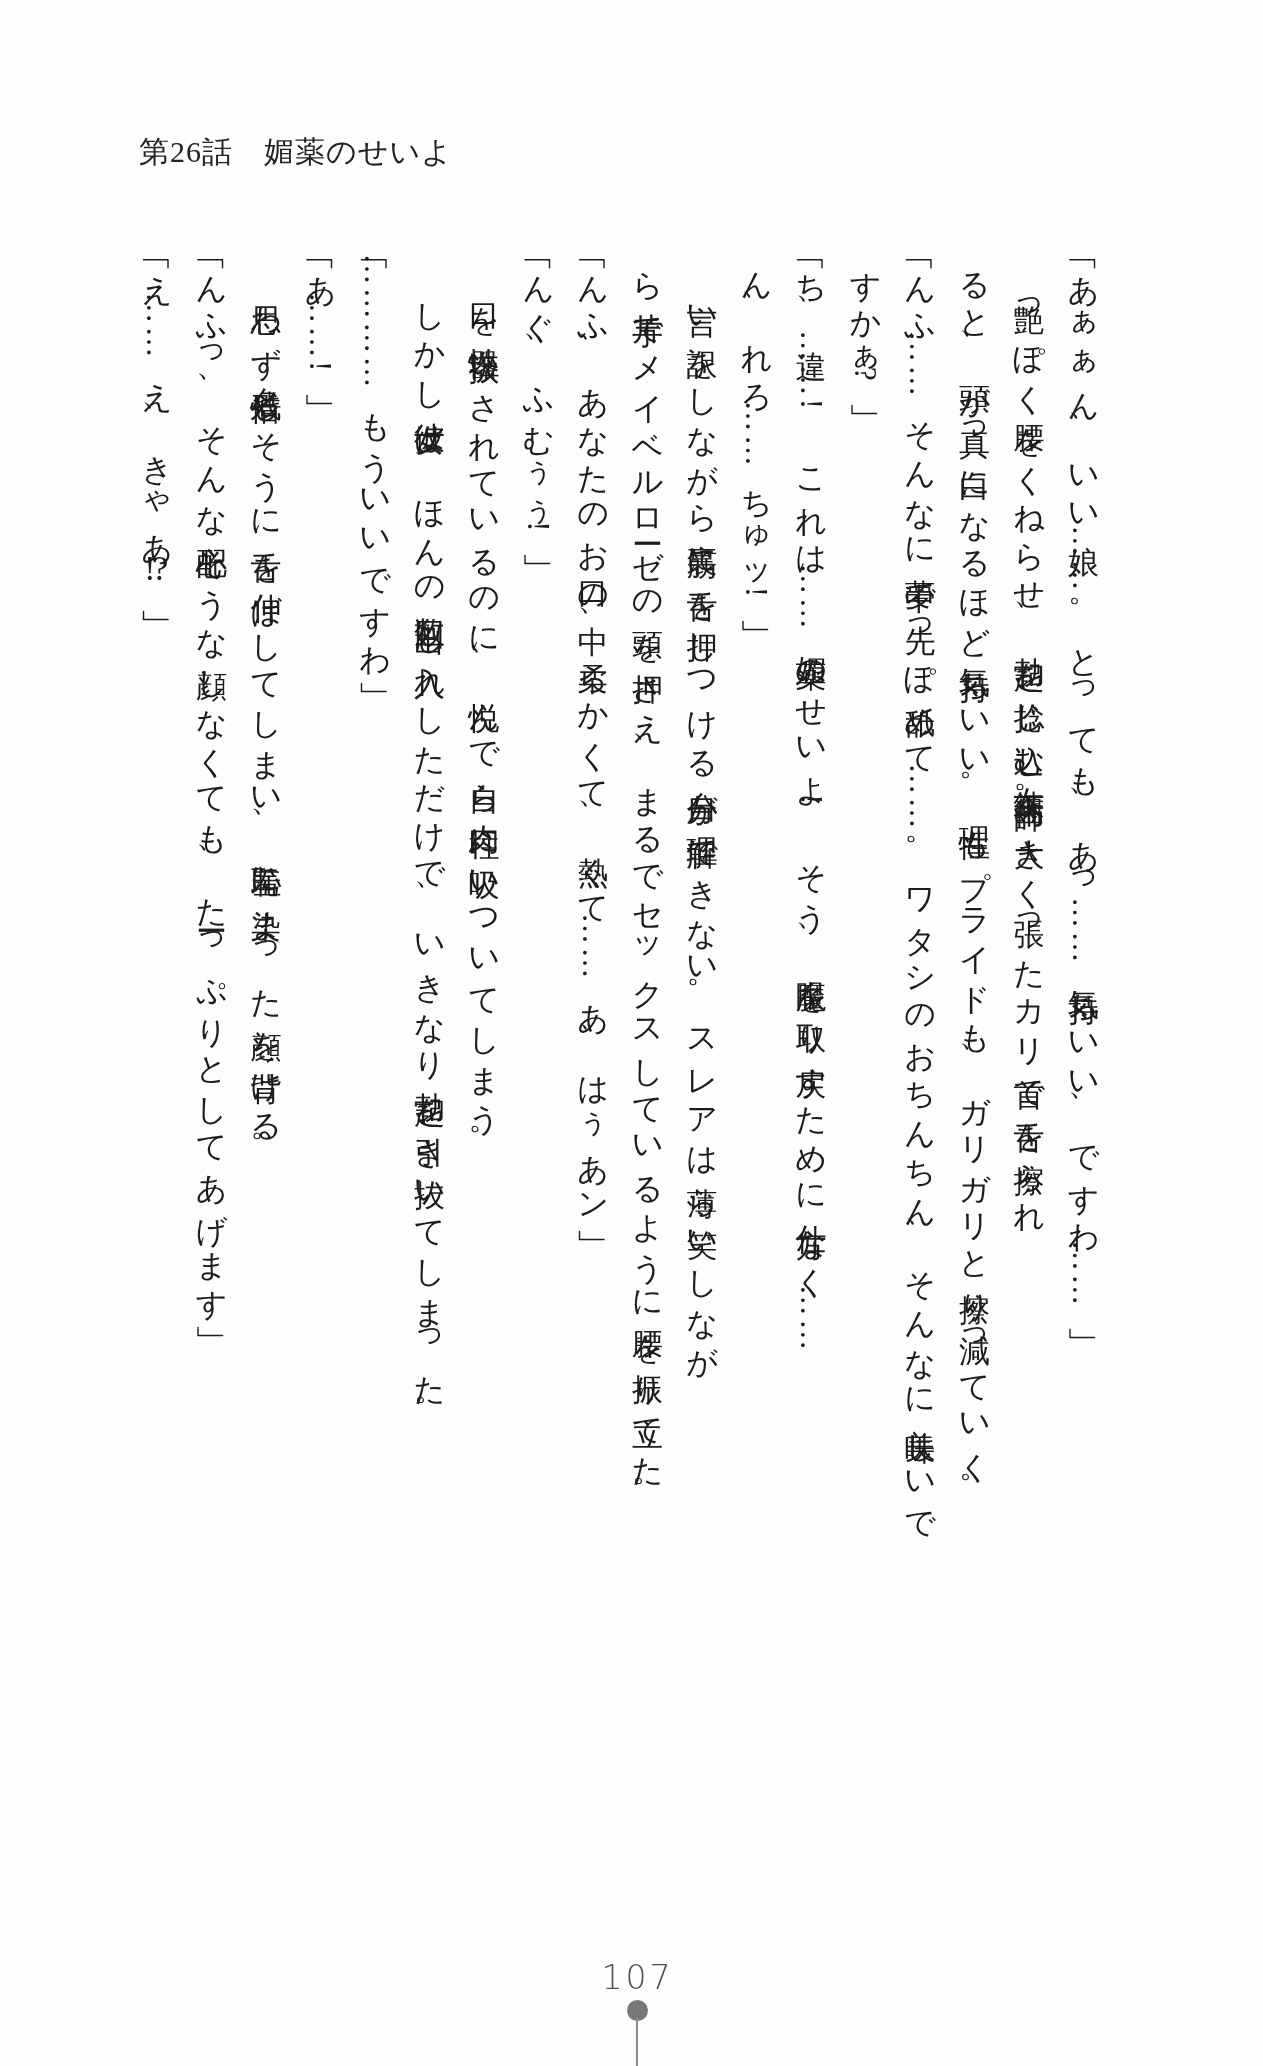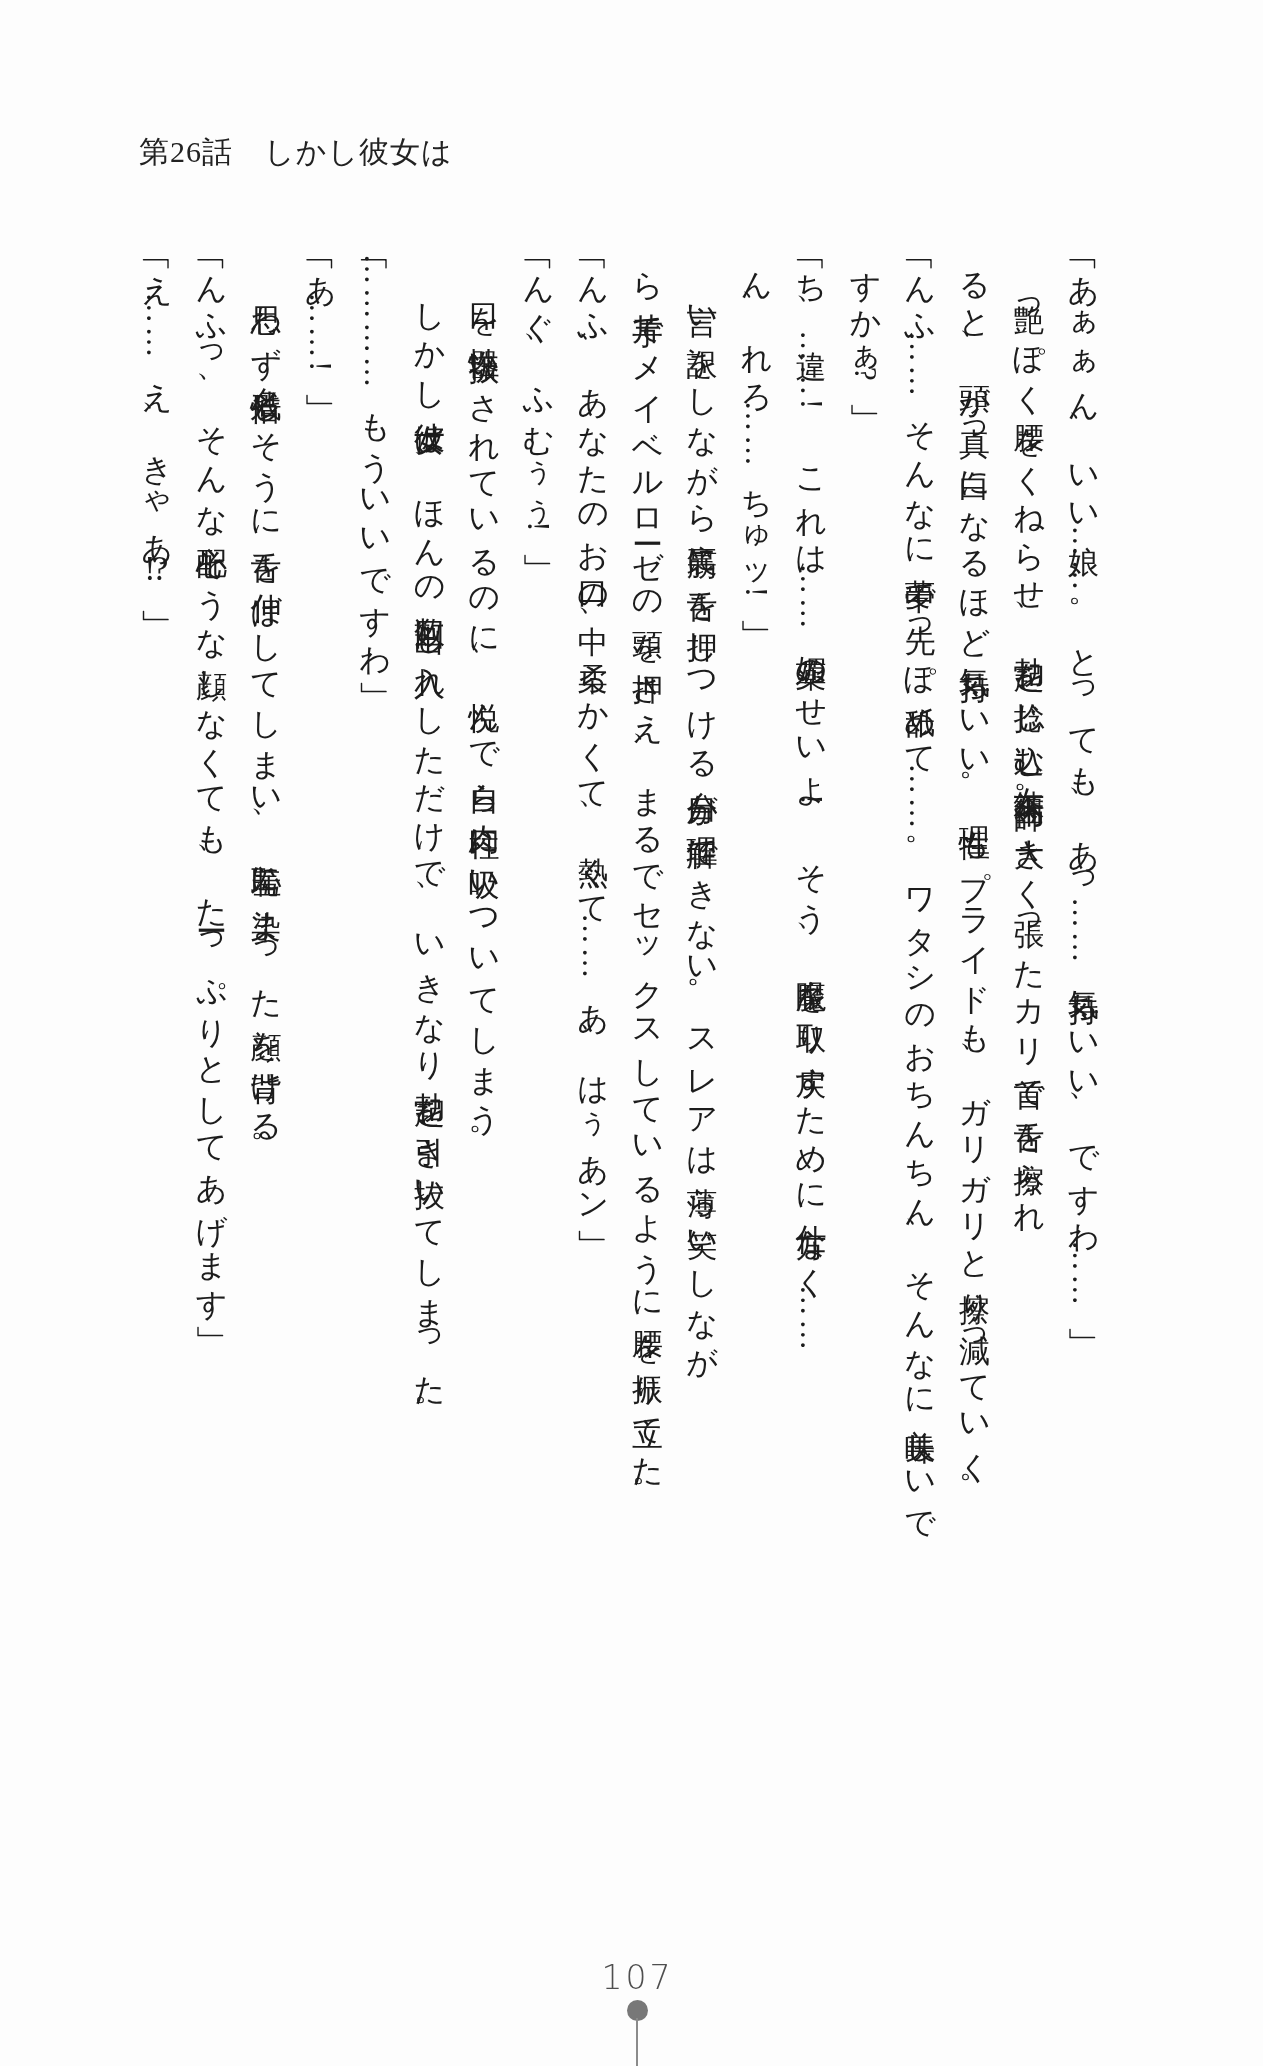--- a/index.html
+++ b/index.html
@@ -82,21 +82,21 @@
     width: 2px;
     height: 48px;
     background: #8b8b8b;
   }
 </style>
 </head>
 <body>
 
 <div class="page">
 
-  <div class="chapter-heading">第26話　しかし彼女は</div>
+  <div class="chapter-heading">第26話　媚薬のせいよ</div>
 
   <div class="body-text">
     <p class="line">「あぁぁん、いい娘……。とっても、あっ……気持ちいい、ですわ……」</p>
     <p class="line indent">艶っぽく腰をくねらせ、勃起を捻じ込む女錬金術師。大きく張ったカリ首で舌を擦られ</p>
     <p class="line">ると、頭が真っ白になるほど気持ちいい。理性もプライドも、ガリガリと擦り減っていく。</p>
     <p class="line">「んふ……そんなに夢中で先っぽ舐めて……。ワタシのおちんちん、そんなに美味しいで</p>
     <p class="line">すかぁ?」</p>
     <p class="line">「ち、違……!　これは……媚薬のせいよ!　そう、魔眼を取り戻すために仕方なく……</p>
     <p class="line">ん、れろ……ちゅッ!」</p>
     <p class="line indent">言い訳をしながら裏筋に舌を押しつける自分が理解できない。スレアは薄ら笑いしなが</p>

